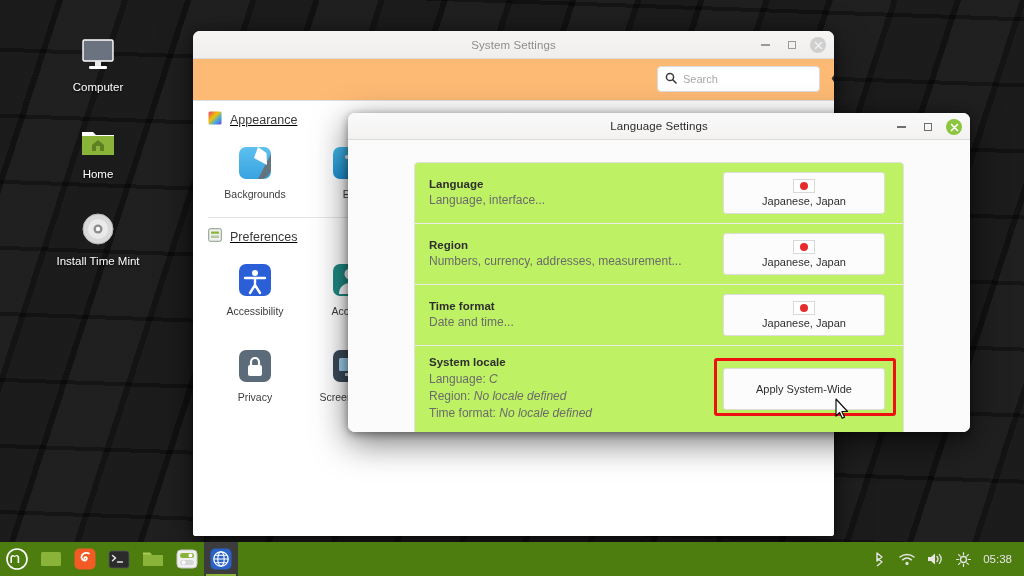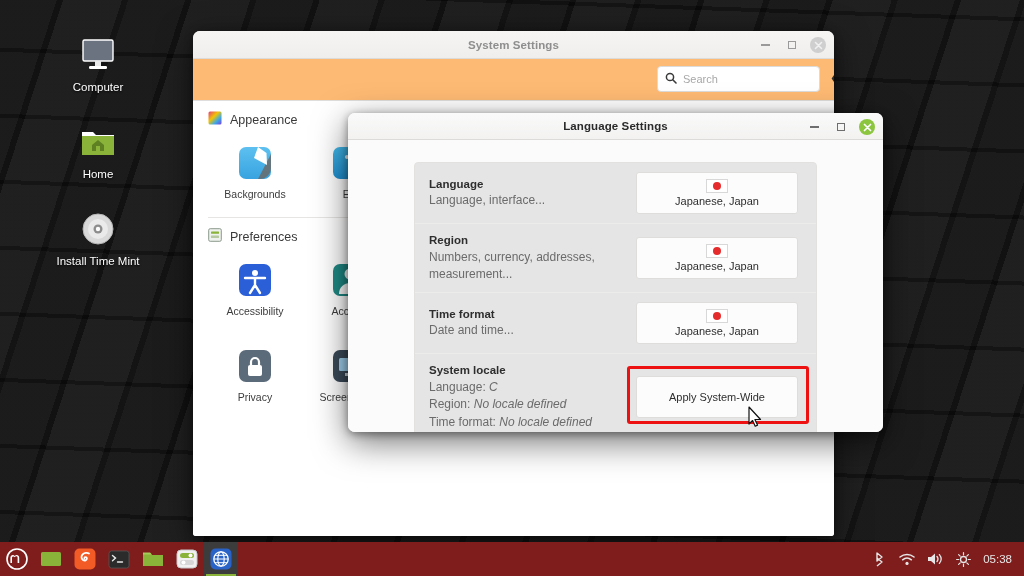--- a/index.html
+++ b/index.html
@@ -55,21 +55,21 @@
     box-shadow: 0 10px 34px rgba(0,0,0,0.55), 0 2px 8px rgba(0,0,0,0.4);
     overflow: hidden;
   }
   .titlebar {
     height: 28px;
     background: linear-gradient(#f6f5f4, #efeeec);
     border-bottom: 1px solid #dcdbd9;
     display: flex; align-items: center; justify-content: center;
     position: relative;
   }
-  .titlebar .title { font-size: 11.5px; font-weight: bold; letter-spacing: .1px; }
+  .titlebar .title { font-size: 11.5px; font-weight: normal; letter-spacing: .1px; }
   .win-btns { position: absolute; right: 8px; top: 0; height: 28px; display: flex; align-items: center; gap: 11px; }
   .wb { width: 15px; height: 15px; display: flex; align-items: center; justify-content: center; cursor: pointer; }
   .wb .dash { width: 9px; height: 1.5px; background: #9a9a9a; }
   .wb .sq { width: 8px; height: 8px; border: 1.5px solid #9a9a9a; }
   .closebtn { width: 16px; height: 16px; border-radius: 50%; display: flex; align-items: center; justify-content: center; cursor: pointer; }
   .closebtn svg { display: block; }
 
   
   #settings-window { left: 193px; top: 31px; width: 641px; height: 505px; }
   #settings-window .titlebar .title { color: #8e8e8e; }
@@ -83,38 +83,39 @@
   .search-box input {
     border: none; outline: none; flex: 1; font-size: 11px;
     font-family: "Liberation Sans", sans-serif; color: #2a2a2a; background: transparent;
   }
   .search-box input::placeholder { color: #a8a8a8; }
 
   .ss-body { background: #fff; height: 435px; overflow: hidden; position: relative; }
   .ss-section-head {
     display: flex; align-items: center; gap: 8px;
     padding: 10px 0 4px 15px;
+    text-decoration: underline;
   }
   .ss-section-head .stitle { font-size: 12.5px; color: #3a3a3a; }
   .ss-grid {
     display: grid; grid-template-columns: repeat(7, 94px);
     padding: 6px 0 10px 15px;
     row-gap: 8px;
   }
   .ss-item { display: flex; flex-direction: column; align-items: center; gap: 5px; cursor: pointer; padding: 4px 0; }
   .ss-item .ico { width: 40px; height: 40px; }
   .ss-item .nm { font-size: 10.5px; color: #3c3c3c; text-align: center; line-height: 1.2; max-width: 90px; }
   .ss-divider { height: 1px; background: #e6e5e3; margin: 2px 15px 0 15px; }
 
   
-  #lang-dialog { left: 348px; top: 113px; width: 535px; height: 319px; border-radius: 7px; }
+  #lang-dialog { left: 348px; top: 113px; width: 622px; height: 319px; border-radius: 7px; }
   #lang-dialog .titlebar { height: 27px; background: linear-gradient(#fafafa,#f3f2f1); }
   #lang-dialog .titlebar .title { color: #2b2b2b; }
   .dlg-body { background: #fbfbfb; height: 292px; padding: 22px 66px 0 66px; }
-  .lang-list { background: #e5e5e5; border: 1px solid #e2e1df; border-radius: 4px; overflow: hidden; }
+  .lang-list { background: #bef264; border: 1px solid #e2e1df; border-radius: 4px; overflow: hidden; }
   .lang-row { display: flex; align-items: center; border-bottom: 1px solid #ececea; padding: 9px 14px; min-height: 46px; }
   .lang-row:last-child { border-bottom: none; }
   .lrow-text { flex: 1; padding-right: 10px; }
   .lrow-title { font-size: 11.5px; font-weight: bold; color: #2e2e2e; line-height: 1.35; }
   .lrow-sub { font-size: 12px; color: #6b6b6b; line-height: 1.45; }
   .lrow-sub em { font-style: italic; }
   .lrow-action { width: 166px; flex: none; display: flex; justify-content: flex-start; position: relative; }
   .flag-btn {
     width: 162px; min-height: 42px;
     background: #fcfcfc; border: 1px solid #dedddb; border-radius: 3px;
@@ -133,21 +134,21 @@
   }
   .highlight-ring {
     position: absolute; left: -9px; top: -10px; width: 182px; height: 58px;
     border: 3px solid #ee1111; border-radius: 3px; pointer-events: none;
   }
   .cursor-arrow { position: absolute; left: 112px; top: 30px; pointer-events: none; }
 
   
   #taskbar {
     position: absolute; left: 0; bottom: 0; width: 1024px; height: 34px;
-    background: #7f1d1d; display: flex; align-items: center;
+    background: #4d7c0f; display: flex; align-items: center;
     z-index: 50;
   }
   .tb-left { display: flex; align-items: center; height: 34px; }
   .tb-btn { width: 34px; height: 34px; display: flex; align-items: center; justify-content: center; cursor: pointer; position: relative; }
   .tb-btn.active { background: #3c3c3c; }
   .tb-btn.active::after { content:""; position: absolute; bottom: 0; left: 2px; right: 2px; height: 2px; background: #8ab33a; }
   .tb-spacer { flex: 1; }
   .tb-right { display: flex; align-items: center; gap: 12px; padding-right: 12px; }
   .tray-ico { width: 16px; height: 16px; display: flex; align-items: center; justify-content: center; cursor: pointer; }
   .clock { color: #e6e6e6; font-size: 11.5px; cursor: pointer; }

